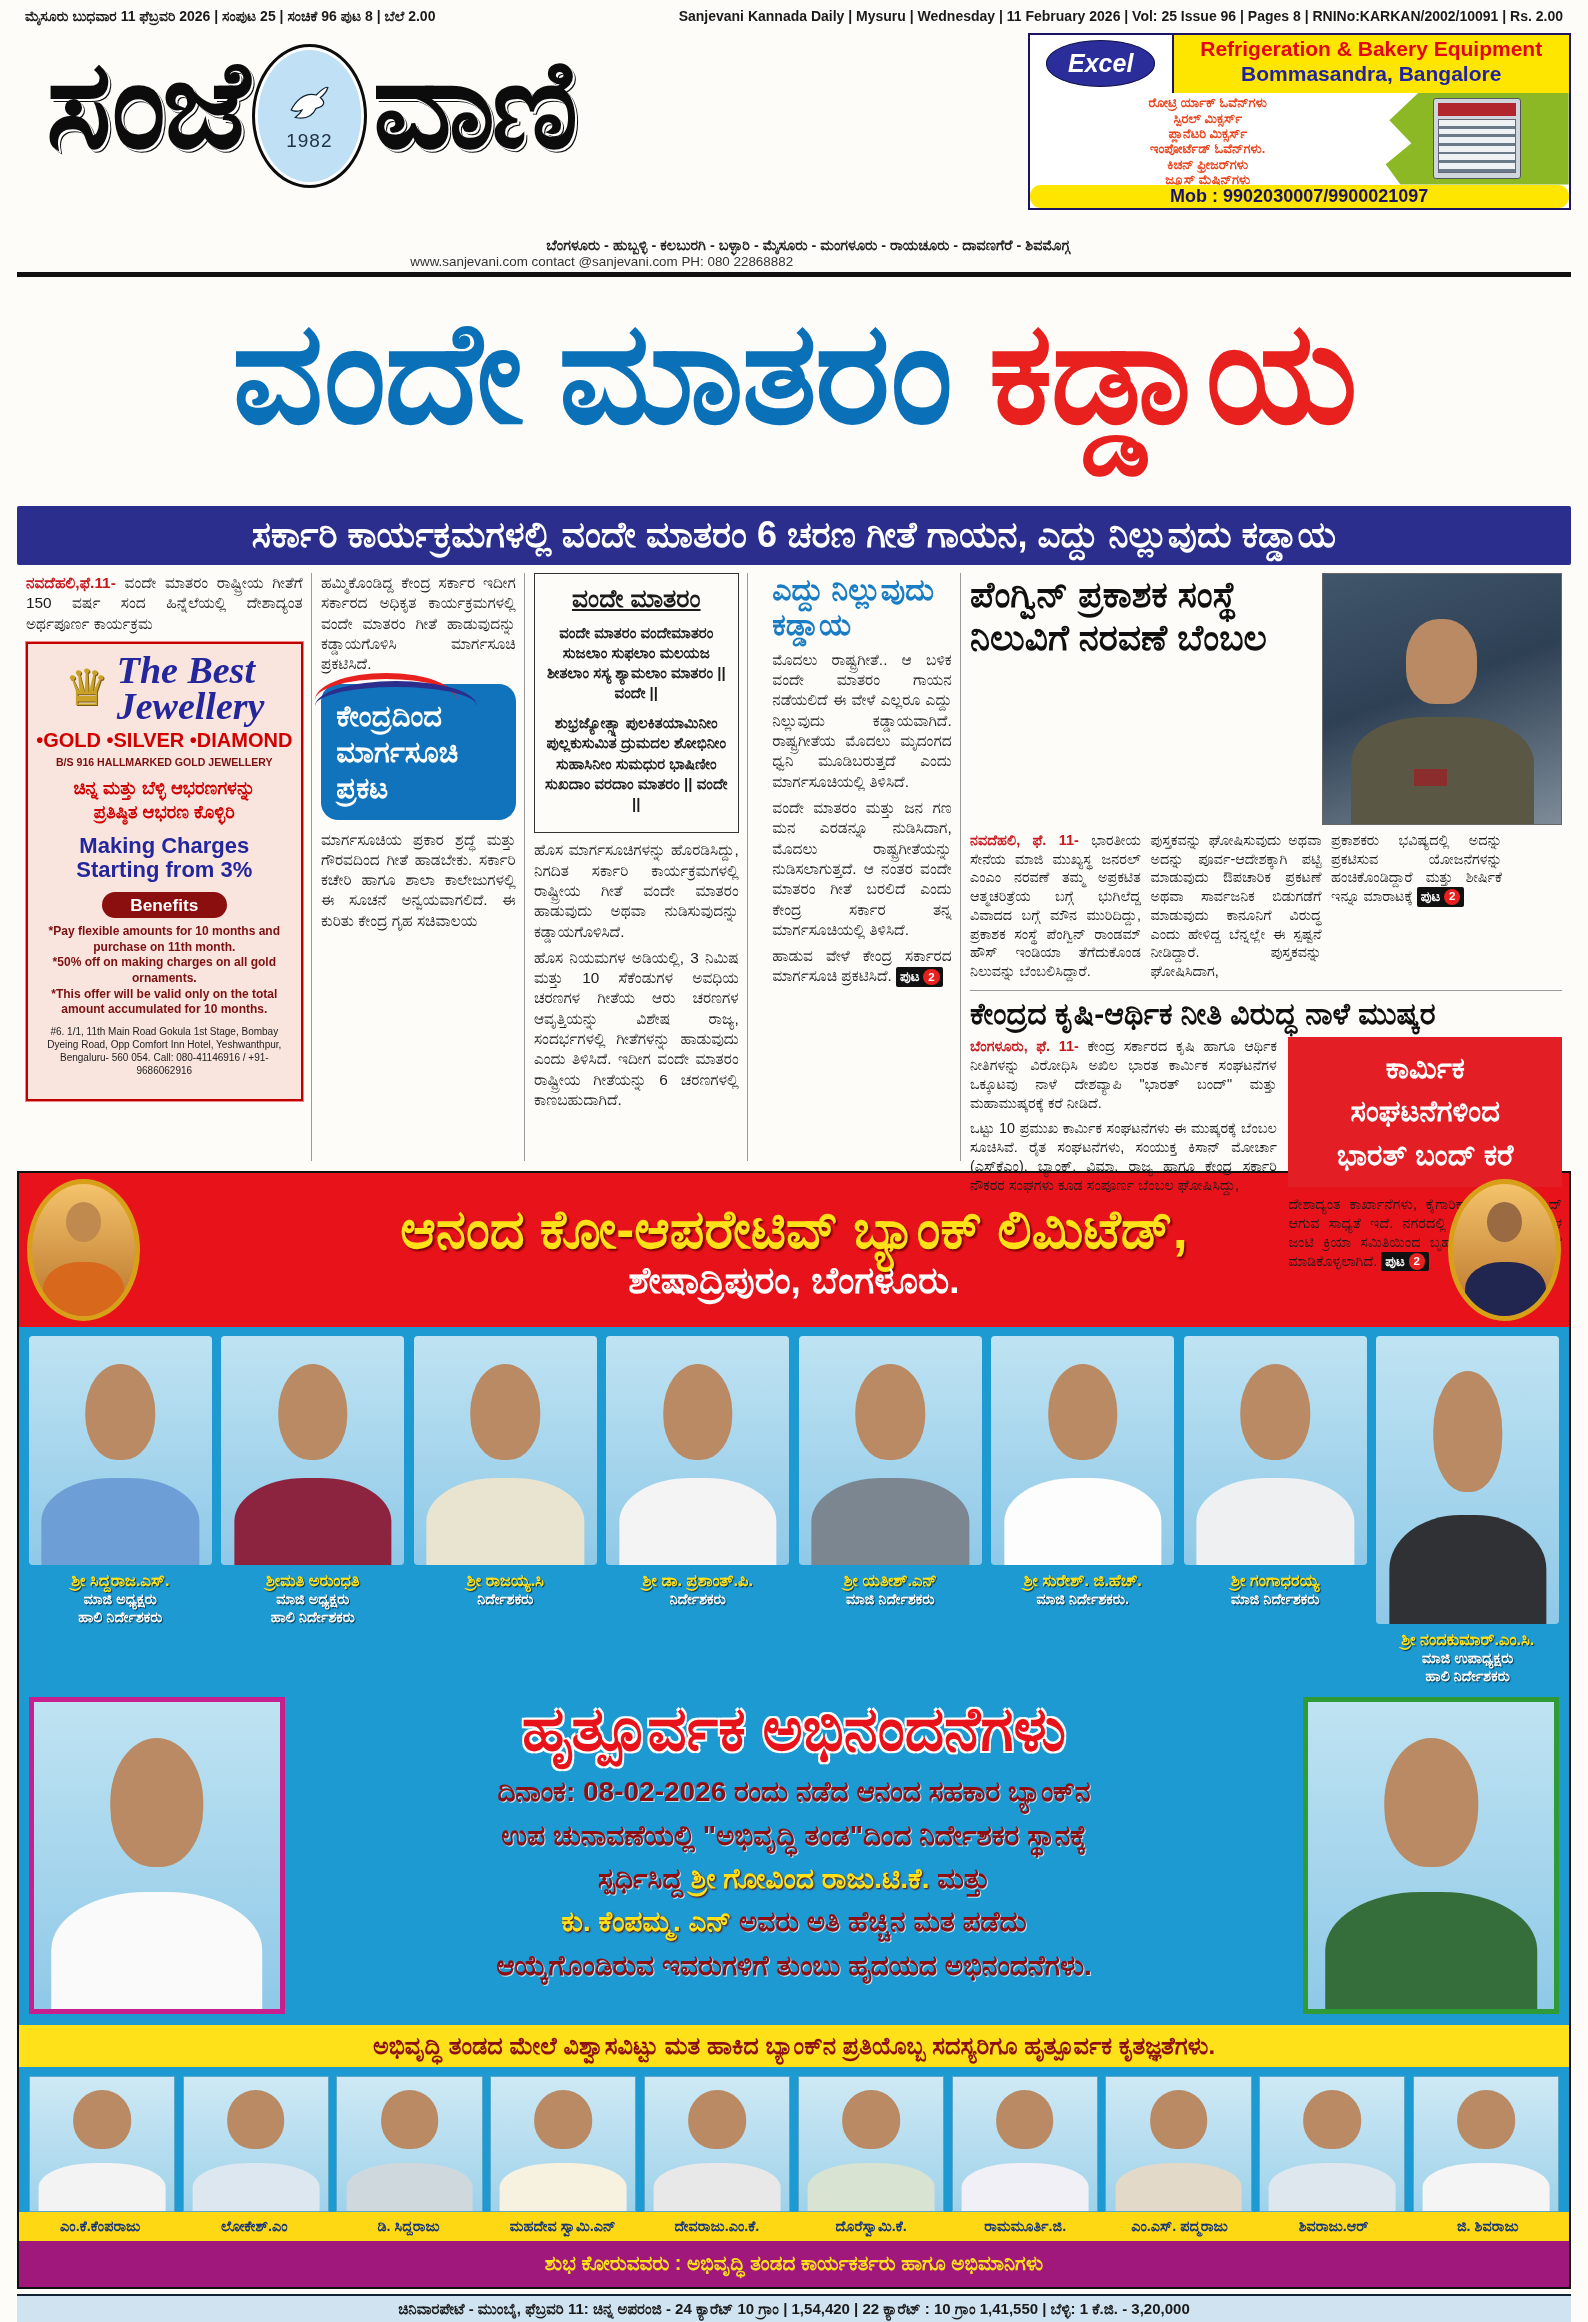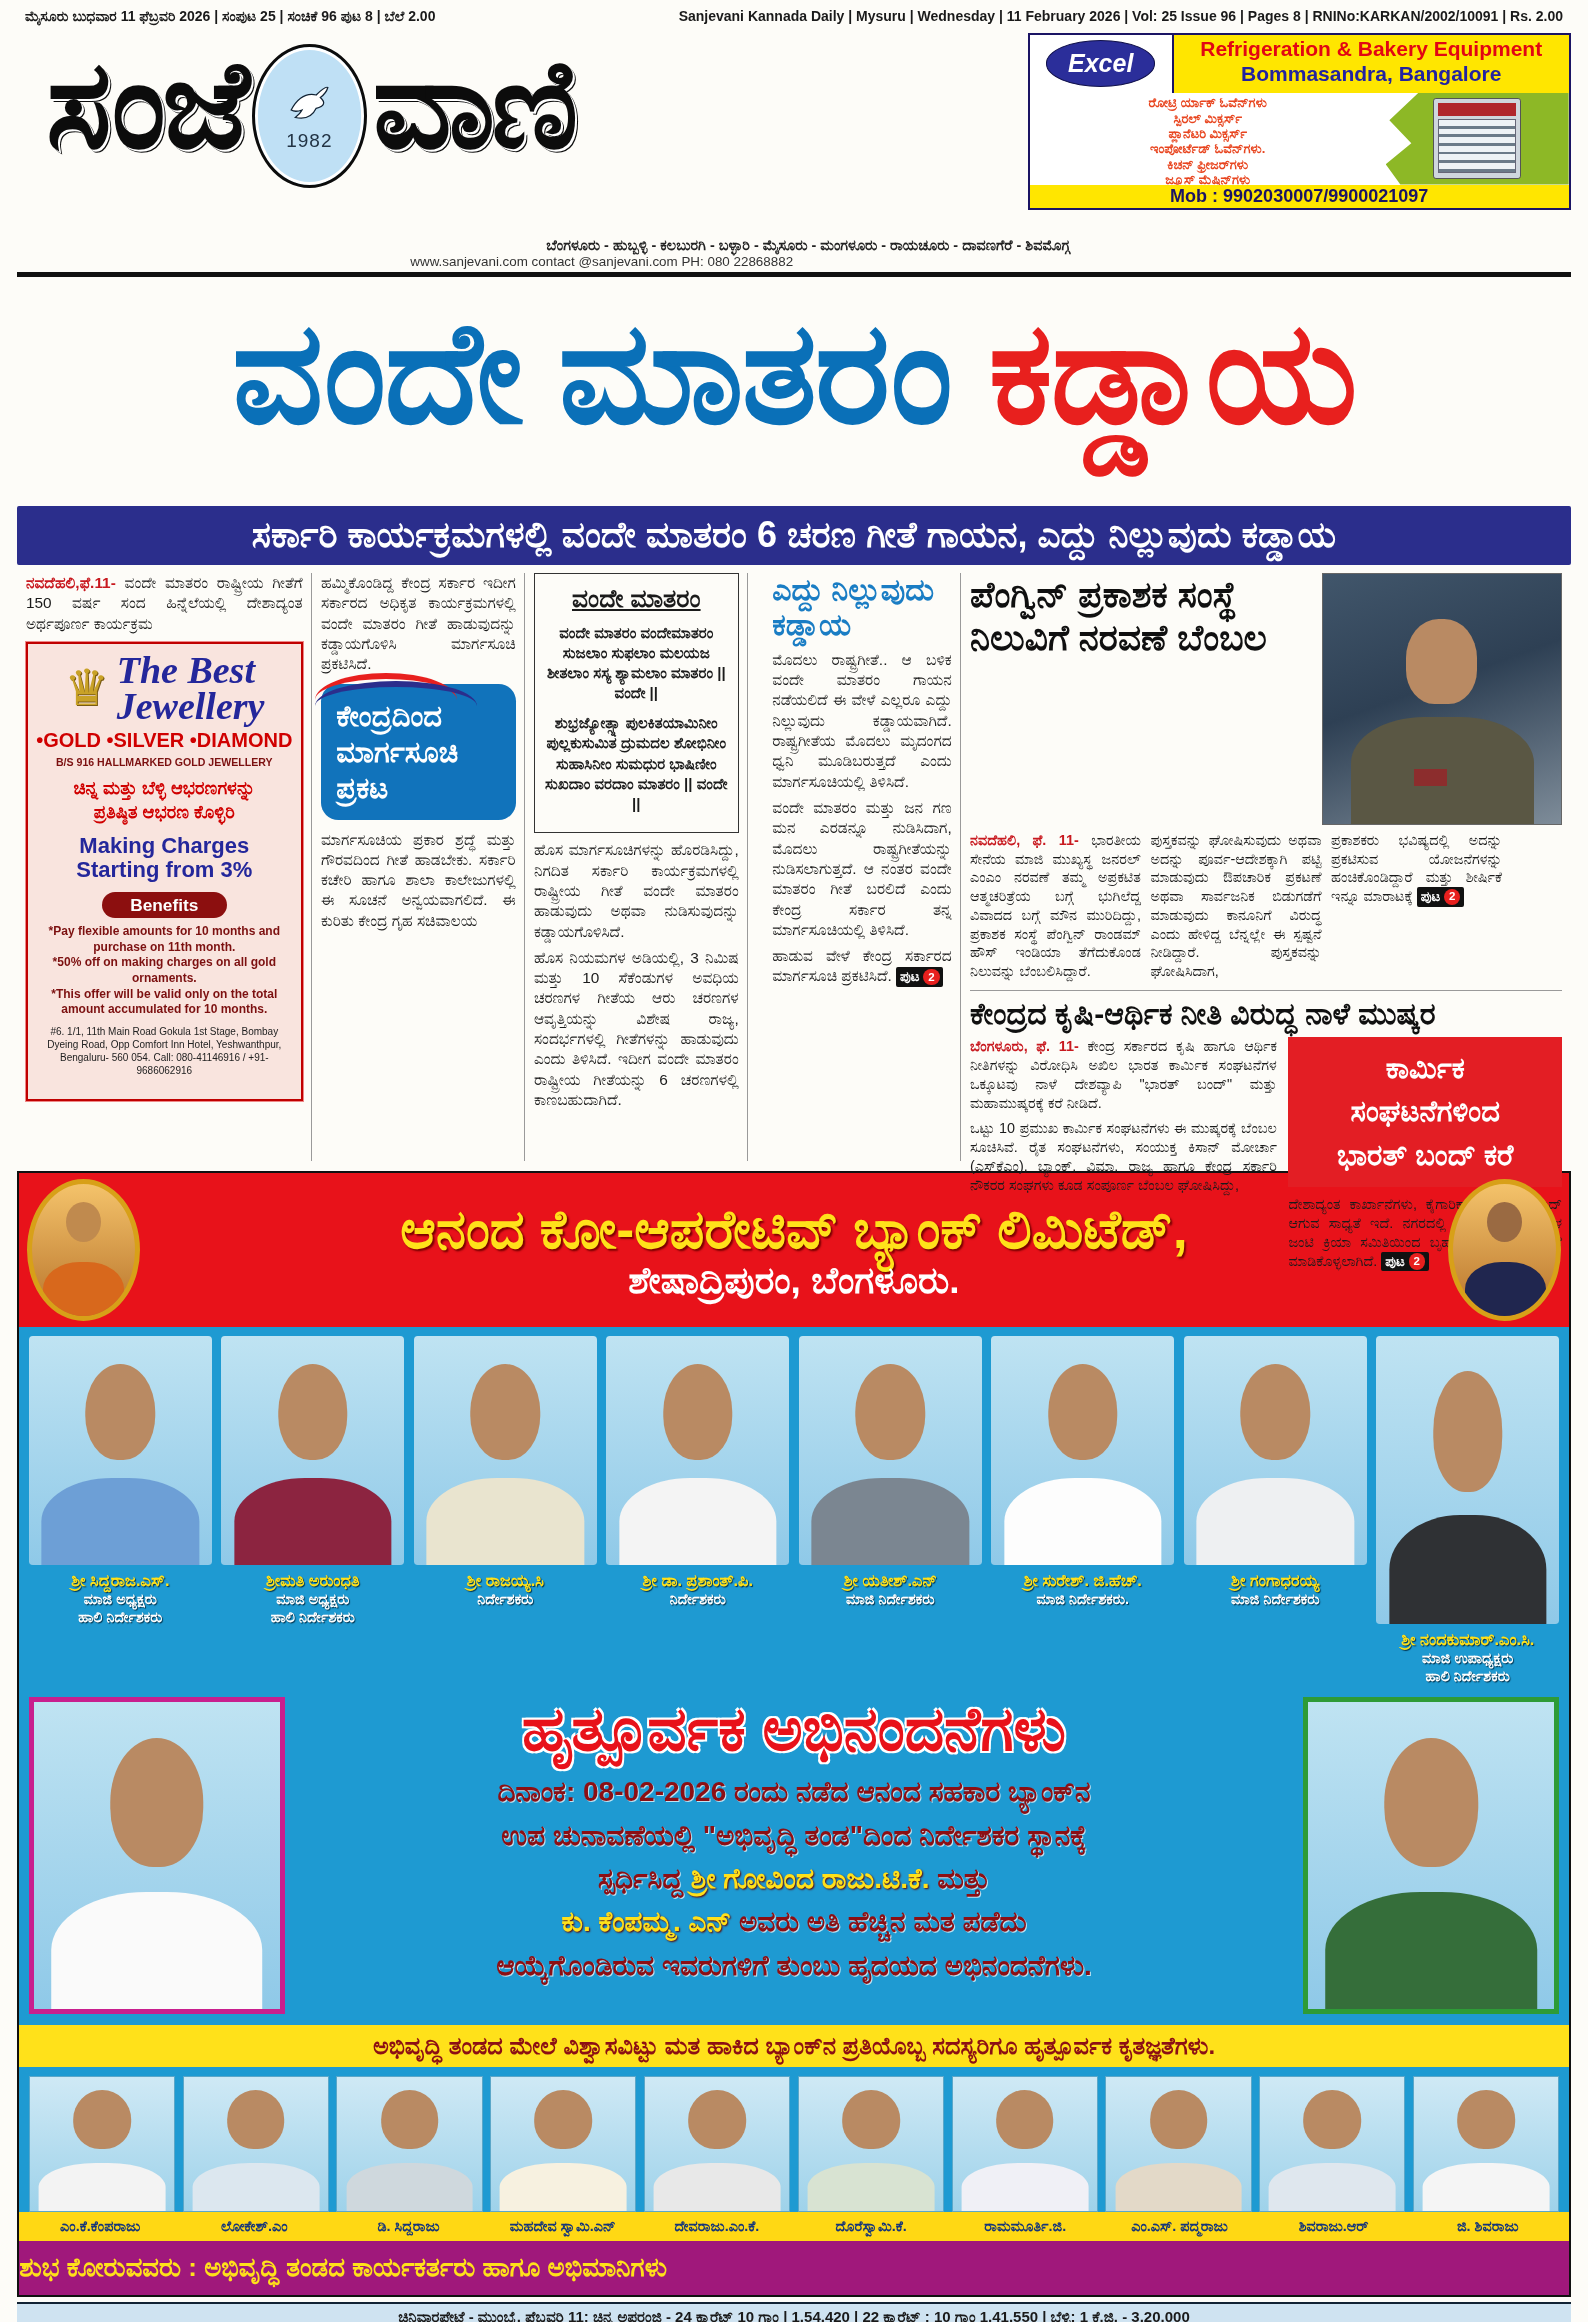--- a/index.html
+++ b/index.html
@@ -26,21 +26,21 @@
   .excel-brand { background:#2b2e9a; color:#fff; font-style:italic; font-weight:bold; font-size:25px; border-radius:50%; padding:7.7px 21px; border:1.9px solid #11114a; }
   .excel-titles { flex:1; background:#ffe600; text-align:center; padding-top:2.9px; }
   .excel-t1 { color:#e20613; font-weight:bold; font-size:21px; line-height:1.15; }
   .excel-t2 { color:#2323a0; font-weight:bold; font-size:21px; line-height:1.15; }
   .excel-body { display:flex; height:92px; overflow:hidden; }
   .excel-items { flex:1; text-align:center; color:#e8451f; font-weight:bold; font-size:13px; line-height:1.18; padding-top:2.9px; }
   .excel-splash { width:183px; background:radial-gradient(ellipse at center,#8db826 60%,#8db826 60%); clip-path:polygon(18% 0,100% 0,100% 100%,8% 100%,0 78%,14% 55%,2% 30%); display:flex; align-items:center; justify-content:center; }
   .oven { width:88px; height:81px; background:#cfd6dd; border:1.9px solid #555; border-radius:2.9px; padding:3.8px; }
   .oven-top { height:13.4px; background:#b0262c; margin-bottom:2.9px; }
   .oven-racks { height:54px; background:repeating-linear-gradient(#eef2f5 0 5.8px,#6b7a88 5.8px 8.6px); border:1px solid #667; }
-  .excel-mob { background:#ffe600; color:#1b1464; font-weight:bold; font-size:18px; text-align:center; padding:1px 0 1.9px; }
+  .excel-mob { background:#ffe600; color:#1b1464; font-weight:bold; font-size:18px; text-align:center; padding:1px 0 1.9px;border-radius:11px; }
 
   
   .cities-row { display:flex; justify-content:space-between; align-items:center; font-size:14.4px; font-weight:bold; color:#222; padding:3.8px 9.6px 1.9px 38px;flex-direction:column; }
   .contact { font-weight:normal; color:#333; font-size:13.4px; padding-right:413px; }
   .black-rule { height:4.8px; background:#111; margin:1.9px 0 0; }
 
   
   .headline { text-align:center; white-space:nowrap; font-weight:900; font-size:142px; line-height:1.35; letter-spacing:-1.9px; height:229px; overflow:hidden; }
   .headline .h-blue { color:#0a70b8; }
   .headline .h-red { color:#e8201e; }
@@ -134,21 +134,21 @@
   .msg { color:#8c0f14; font-weight:900; font-size:28px; line-height:1.55; margin-top:9.6px; text-shadow:1px 1px 0 #bfe3f2; }
   .msg .hl { color:#ffe11a; text-shadow:1px 1px 1.9px #5a0000; }
   .thanks { background:#ffe11a; color:#8c0f14; font-weight:900; font-size:24px; text-align:center; padding:6.7px 0; margin:11.5px -9.6px 0; }
   .members-row { display:flex; gap:7.7px; padding:9.6px 0 0; }
   .mcell { flex:1; }
   .mphoto { height:136px; background:linear-gradient(180deg,#cfe9f5,#9ed2ea); border:1px solid #5aa7c9; position:relative; overflow:hidden; }
   .mphoto .p-head { position:absolute; left:50%; top:10%; width:40%; height:44%; transform:translateX(-50%); border-radius:50% 50% 46% 46%; background:#b98a63; }
   .mphoto .p-body { position:absolute; left:50%; bottom:-4%; width:88%; height:40%; transform:translateX(-50%); border-radius:45% 45% 0 0; background:var(--shirt,#f2f2f2); }
   .names-strip { background:#ffd814; display:flex; gap:7.7px; padding:5.8px 7.7px; }
   .names-strip span { flex:1; text-align:center; color:#15357a; font-weight:900; font-size:14.4px; }
-  .wellwish { background:#a0187b; color:#ffe11a; font-weight:900; font-size:26px; padding:11.5px 0; }
+  .wellwish { background:#a0187b; color:#ffe11a; font-weight:900; font-size:20px; text-align:center; padding:11.5px 0; }
 
   
   .rates { background:#cfe3f1; border-top:2.9px solid #123; border-bottom:2.9px solid #123; text-align:center; font-weight:bold; font-size:15px; color:#1a1a1a; padding:3.8px 0; margin-top:5.8px; }
 </style>
 </head>
 <body>
 
 <div class="page">
 
   <div class="topbar">

